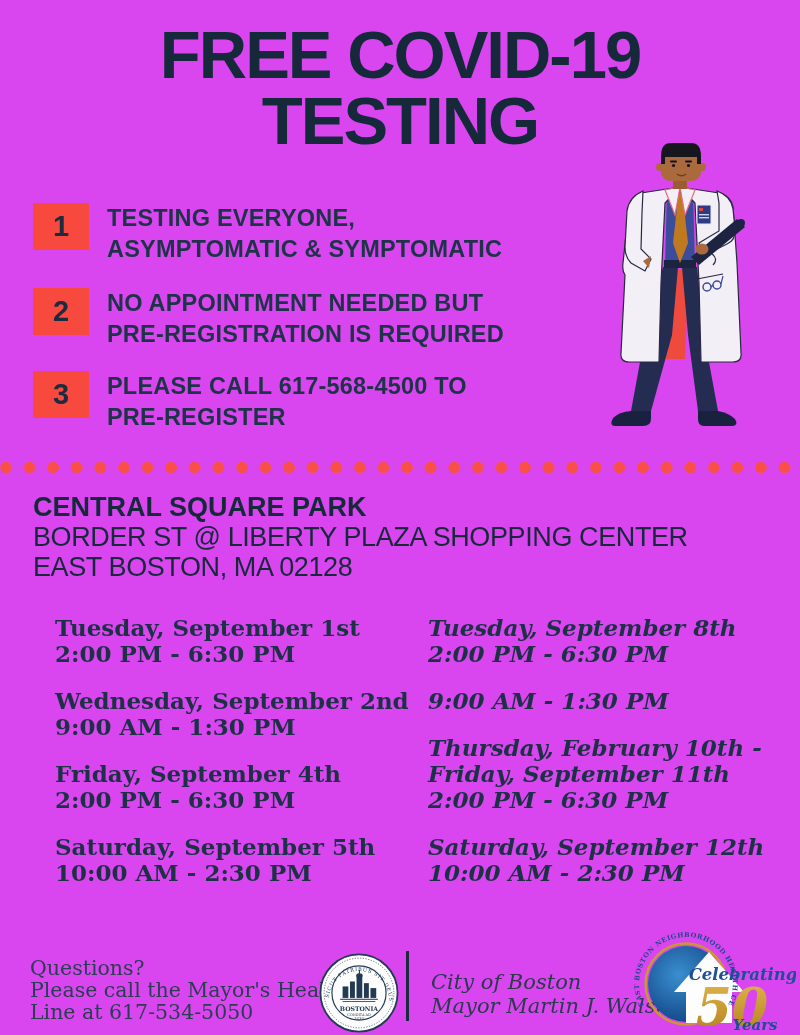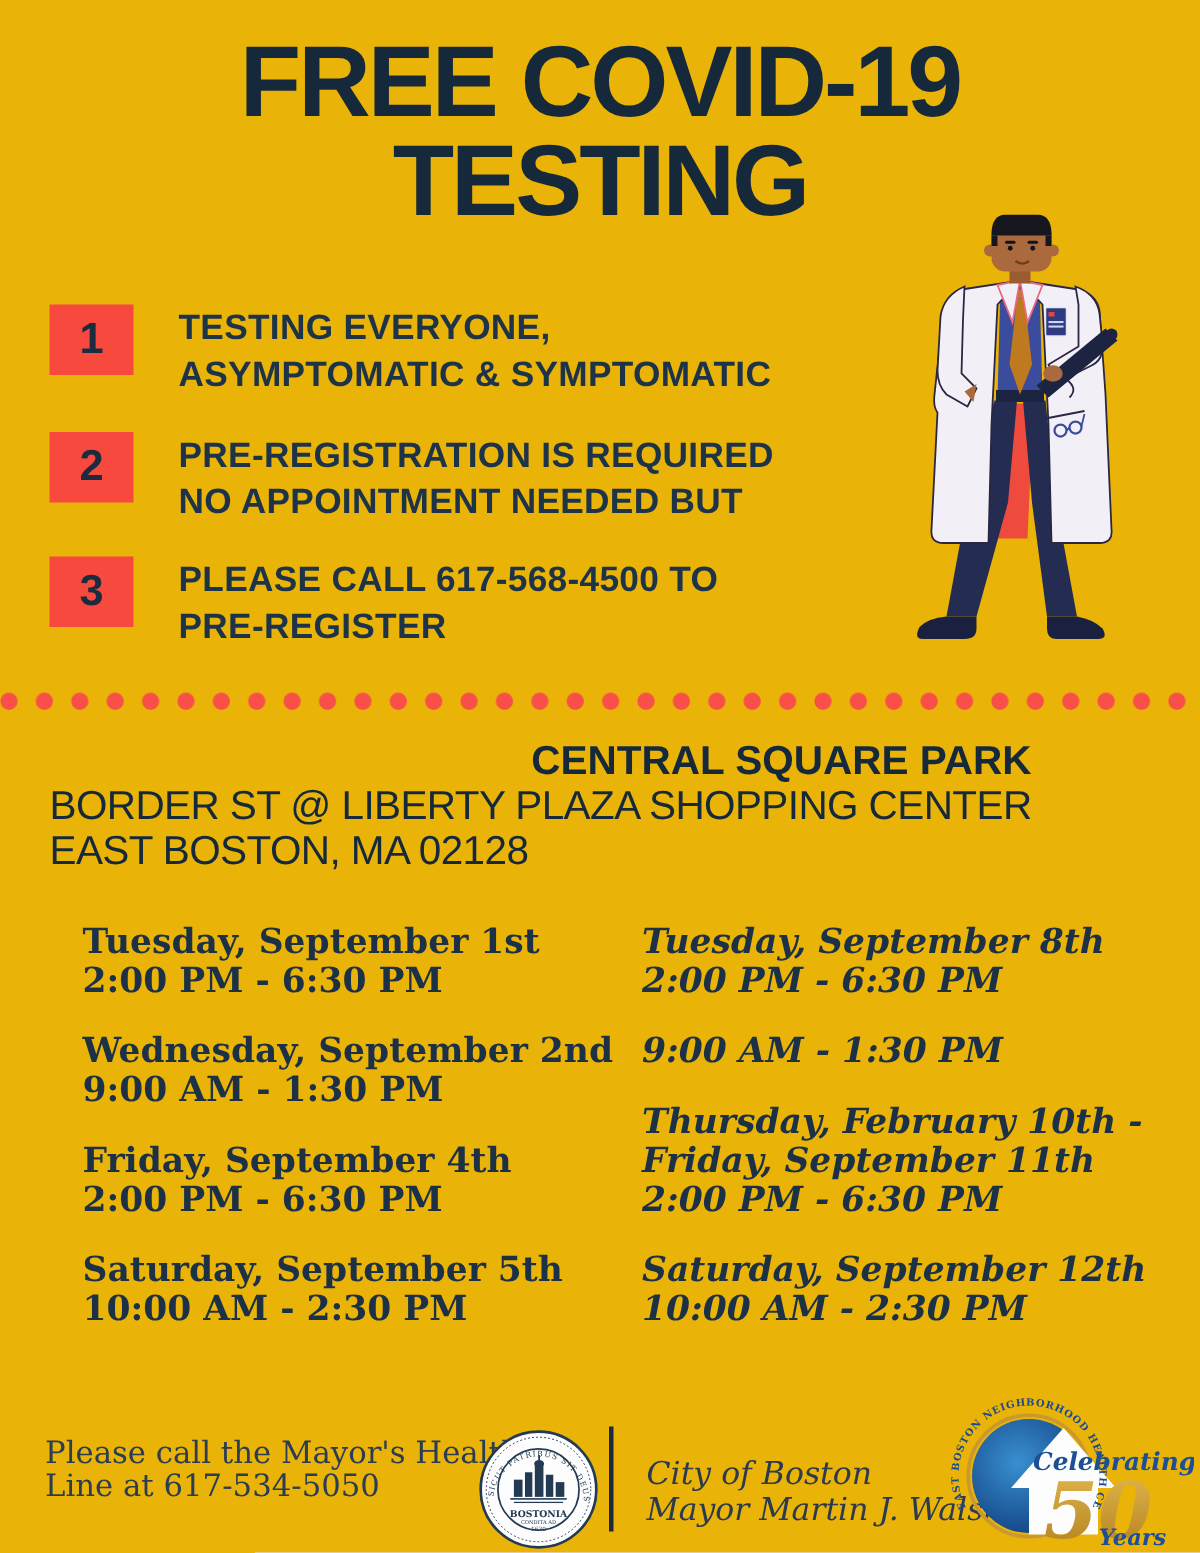--- a/index.html
+++ b/index.html
@@ -1,51 +1,51 @@
 <!DOCTYPE html>
 <html><head>
 <meta charset="utf-8">
 <style>
   html,body{margin:0;padding:0;background:#e8e8e8;}
   .page{
     position:relative;width:800px;height:1035px;margin:0 auto;
-    background:#eab308;overflow:hidden;
+    background:#d946ef;overflow:hidden;
     font-family:"Liberation Sans",sans-serif;color:#1d3147;
   }
   
   .title{
     position:absolute;top:22px;left:0;width:100%;text-align:center;
     font-weight:bold;font-size:67px;line-height:66px;letter-spacing:-2px;
     color:#16293b;
   }
   
   .step{position:absolute;left:33px;display:flex;align-items:flex-start;}
   .step-1{top:203px;}
   .step-2{top:288px;}
   .step-3{top:371px;}
   .step-num{
     width:56px;height:47px;background:#f7493e;flex:0 0 56px;
     display:flex;align-items:center;justify-content:center;
     font-weight:bold;font-size:29px;color:#1b2c40;
   }
   .step-text{
-    margin-left:30px;font-size:23.5px;line-height:31px;font-weight:bold;
+    margin-left:18px;font-size:23.5px;line-height:31px;font-weight:bold;
     color:#1d3348;letter-spacing:0.2px;white-space:nowrap;
   }
   
   .doctor{position:absolute;left:585px;top:143px;width:210px;height:302px;}
   
   .dots{
     position:absolute;left:0;top:461px;width:800px;height:13px;
     background-image:radial-gradient(circle at 6px 6.5px,#f85048 5.4px,transparent 6px);
     background-size:23.6px 13px;background-repeat:repeat-x;
   }
   
   .location{position:absolute;left:33px;top:492px;color:#16293b;}
-  .loc-name{font-size:27px;font-weight:bold;letter-spacing:0;line-height:31px;text-align:right;}
+  .loc-name{font-size:27px;font-weight:bold;letter-spacing:0;line-height:31px;}
   .loc-line{font-size:27px;font-weight:400;letter-spacing:-0.4px;line-height:29.5px;}
   
   .sched-col{position:absolute;top:615px;font-family:"DejaVu Serif","Liberation Serif",serif;
     font-weight:bold;font-size:23px;line-height:26px;color:#1c3145;}
   .sched-left{left:55px;}
   .sched-right{left:428px;font-style:italic;}
   .sched-block{margin:0 0 21px 0;}
   
   .questions{
     position:absolute;left:30px;top:957px;
@@ -74,22 +74,22 @@
   <div class="step step-1">
     <div class="step-num">1</div>
     <div class="step-text">
       <div>TESTING EVERYONE,</div>
       <div>ASYMPTOMATIC &amp; SYMPTOMATIC</div>
     </div>
   </div>
   <div class="step step-2">
     <div class="step-num">2</div>
     <div class="step-text">
+      <div>NO APPOINTMENT NEEDED BUT</div>
       <div>PRE-REGISTRATION IS REQUIRED</div>
-      <div>NO APPOINTMENT NEEDED BUT</div>
     </div>
   </div>
   <div class="step step-3">
     <div class="step-num">3</div>
     <div class="step-text">
       <div>PLEASE CALL 617-568-4500 TO</div>
       <div>PRE-REGISTER</div>
     </div>
   </div>
 
@@ -190,20 +190,21 @@
       <div>Friday, September 11th</div>
       <div>2:00 PM - 6:30 PM</div>
     </div>
     <div class="sched-block">
       <div>Saturday, September 12th</div>
       <div>10:00 AM - 2:30 PM</div>
     </div>
   </div>
 
   <div class="questions">
+    <div>Questions?</div>
     <div>Please call the Mayor's Health</div>
     <div>Line at 617-534-5050</div>
   </div>
 
   <svg class="seal" viewBox="0 0 100 100" aria-hidden="true">
     <defs>
         <path id="sealArc" d="M 13,60 A 37,37 0 1 1 87,60" fill="none"></path>
       </defs>
     <circle cx="50" cy="50" r="47" fill="#fdfdfd" stroke="#223a52" stroke-width="2.2"></circle>
     <circle cx="50" cy="50" r="42.5" fill="none" stroke="#223a52" stroke-width="0.8" stroke-dasharray="1.5,1.8"></circle>

